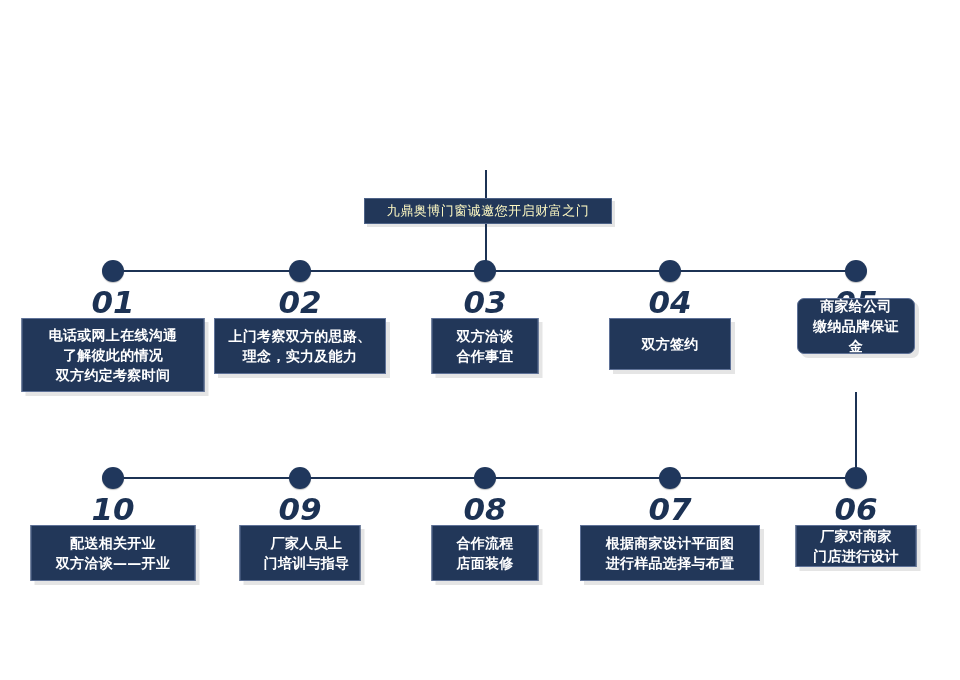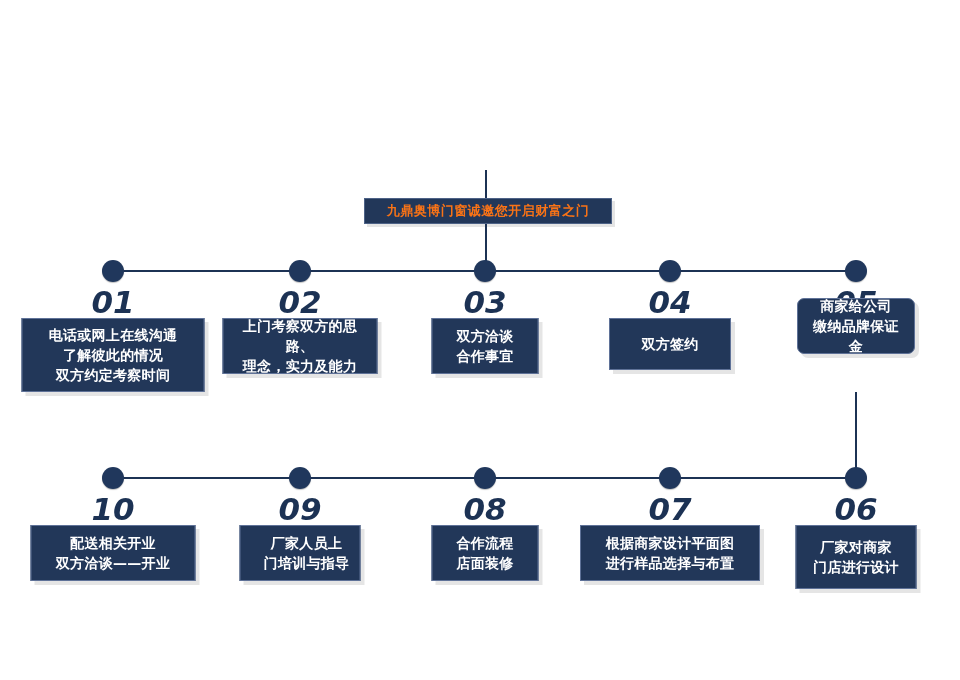--- a/index.html
+++ b/index.html
@@ -72,23 +72,23 @@
     height: 26px;
     box-sizing: border-box;
     background: #223759;
     border: 1px solid #4d6287;
     box-shadow: 3px 3px 0 rgba(0,0,0,0.10);
     display: flex;
     align-items: center;
     justify-content: center;
   }
   .subtitle-text {
-    color: #f97316;
+    color: #fef9c3;
     font-size: 13px;
-    font-weight: bold;
+    font-weight: normal;
     white-space: nowrap;
     letter-spacing: 0.5px;
   }
 
   
   .rail {
     position: absolute;
     height: 2px;
     background: #1c3254;
   }
@@ -163,21 +163,21 @@
   <div id="steps-top">
       <div class="dot" style="left: 113px; top: 271px;"></div>
       <div class="num" style="left: 113px; top: 284px;">01</div>
       <div class="step-box" style="left: 113px; top: 318px; width: 183px; height: 74px;">
         <div class="lines">电话或网上在线沟通
 了解彼此的情况
 双方约定考察时间</div>
       </div>
       <div class="dot" style="left: 300px; top: 271px;"></div>
       <div class="num" style="left: 300px; top: 284px;">02</div>
-      <div class="step-box" style="left: 300px; top: 318px; width: 155px; height: 56px;">
+      <div class="step-box" style="left: 300px; top: 318px; width: 172px; height: 56px;">
         <div class="lines">上门考察双方的思路、
 理念，实力及能力</div>
       </div>
       <div class="dot" style="left: 485px; top: 271px;"></div>
       <div class="num" style="left: 485px; top: 284px;">03</div>
       <div class="step-box" style="left: 485px; top: 318px; width: 107px; height: 56px;">
         <div class="lines">双方洽谈
 合作事宜</div>
       </div>
       <div class="dot" style="left: 670px; top: 271px;"></div>
@@ -212,19 +212,19 @@
 店面装修</div>
       </div>
       <div class="dot" style="left: 670px; top: 478px;"></div>
       <div class="num" style="left: 670px; top: 491px;">07</div>
       <div class="step-box" style="left: 670px; top: 525px; width: 180px; height: 56px;">
         <div class="lines">根据商家设计平面图
 进行样品选择与布置</div>
       </div>
       <div class="dot" style="left: 856px; top: 478px;"></div>
       <div class="num" style="left: 856px; top: 491px;">06</div>
-      <div class="step-box" style="left: 856px; top: 525px; width: 121px; height: 64px;">
+      <div class="step-box" style="left: 856px; top: 525px; width: 121px; height: 42px;">
         <div class="lines">厂家对商家
 门店进行设计</div>
       </div>
     </div>
 
 </div>
 
 </body></html>

